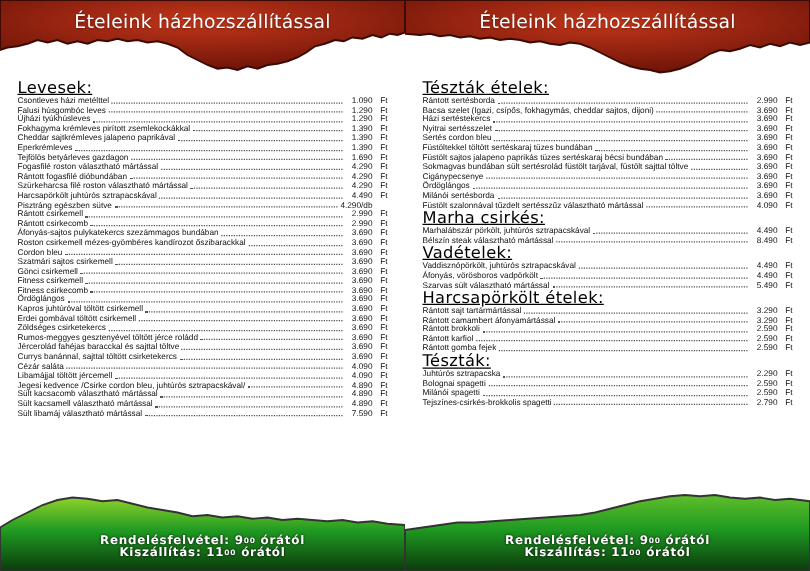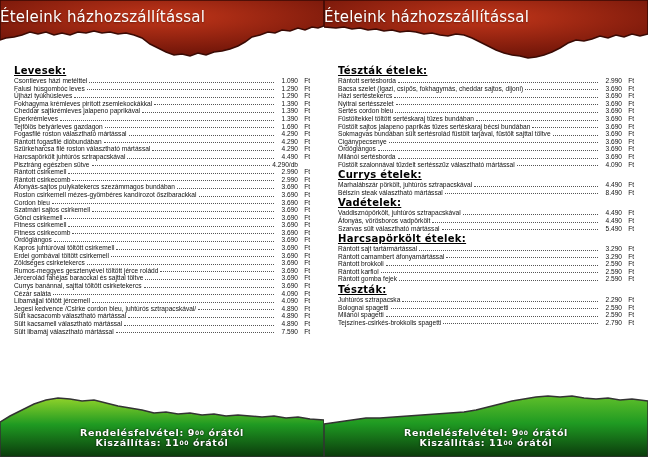--- a/index.html
+++ b/index.html
@@ -2,23 +2,23 @@
 <html><head>
 <meta charset="utf-8">
 <style>
   html,body{margin:0;padding:0;background:#fff;}
   body{width:648px;height:457px;overflow:hidden;position:relative;font-family:"DejaVu Sans",sans-serif;}
   .page{position:absolute;top:0;width:324px;height:457px;background:#fff;overflow:hidden;}
   .page.left{left:0;}
   .page.right{left:324px;}
   .header{position:absolute;left:0;top:0;width:324px;height:60px;}
   .header svg{position:absolute;left:0;top:0;}
-  .header-title{position:absolute;left:0;top:8px;width:324px;text-align:left;color:#fff;font-family:"DejaVu Sans",sans-serif;font-size:15px;letter-spacing:0.2px;text-shadow:0 1px 2px rgba(0,0,0,0.4);}
+  .header-title{position:absolute;left:0;top:8px;width:324px;text-align:center;color:#fff;font-family:"DejaVu Sans",sans-serif;font-size:15px;letter-spacing:0.2px;text-shadow:0 1px 2px rgba(0,0,0,0.4);}
   .content{position:absolute;left:14px;top:64px;width:296px;}
-  .section-title{font-family:"DejaVu Sans",sans-serif;font-weight:bold;font-size:10px;color:#000;text-decoration:underline;letter-spacing:0.3px;margin:1px 0 1px 0;line-height:11px;}
+  .section-title{font-family:"DejaVu Sans",sans-serif;font-weight:normal;font-size:13px;color:#000;text-decoration:underline;letter-spacing:0.3px;margin:1px 0 1px 0;line-height:11px;}
   .item{display:flex;align-items:flex-end;font-family:"Liberation Sans",sans-serif;font-size:6.6px;line-height:7.6px;color:#111;}
   .item .name{white-space:nowrap;}
   .item .dots{flex:1;border-bottom:1px dotted #555;margin:0 2px 2px 2px;height:1px;}
   .item .price{white-space:nowrap;text-align:right;min-width:22px;}
   .item .cur{white-space:nowrap;width:12px;text-align:right;}
   .footer{position:absolute;left:0;top:380px;width:324px;height:77px;}
   .footer svg{position:absolute;left:0;top:0;}
   .footer-text{position:absolute;left:0;top:48px;width:324px;text-align:center;color:#fff;font-family:"DejaVu Sans",sans-serif;font-weight:bold;font-size:9.5px;line-height:10px;letter-spacing:0.6px;text-shadow:0 0 2px #000;}
   .footer-text sup{font-size:6px;vertical-align:top;}
 </style>
@@ -351,21 +351,21 @@
         <span class="price">3.690</span>
         <span class="cur">Ft</span>
       </div>
     <div class="item">
         <span class="name">Füstölt szalonnával tűzdelt sertésszűz választható mártással</span>
         <span class="dots"></span>
         <span class="price">4.090</span>
         <span class="cur">Ft</span>
       </div>
 
-    <div class="section-title">Currys ételek:</div>
+    <div class="section-title">Marha csirkés:</div>
     <div class="item">
         <span class="name">Marhalábszár pörkölt, juhtúrós sztrapacskával</span>
         <span class="dots"></span>
         <span class="price">4.490</span>
         <span class="cur">Ft</span>
       </div>
     <div class="item">
         <span class="name">Bélszín steak választható mártással</span>
         <span class="dots"></span>
         <span class="price">8.490</span>

